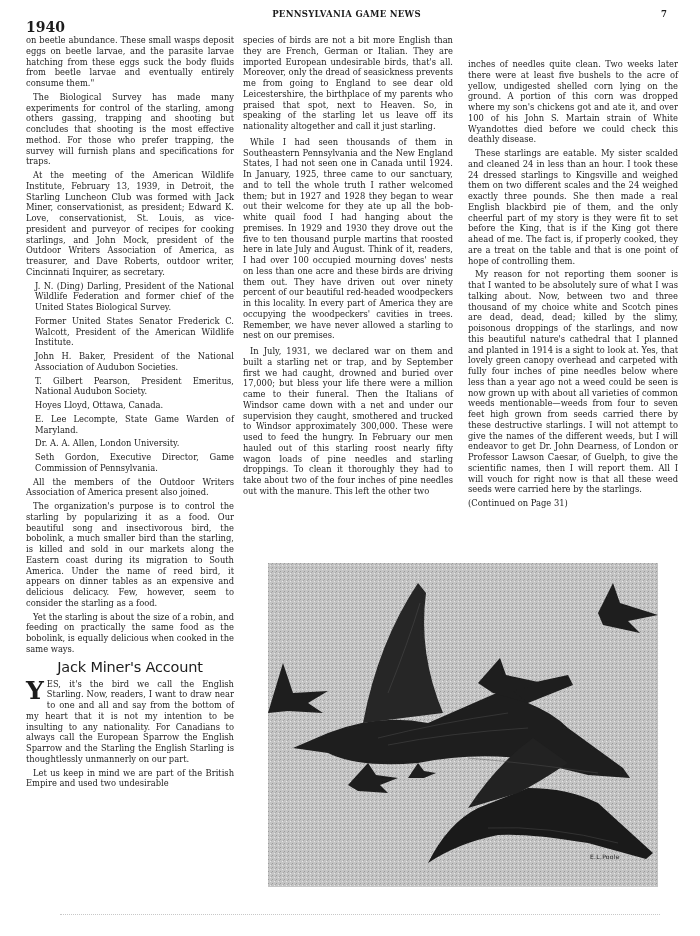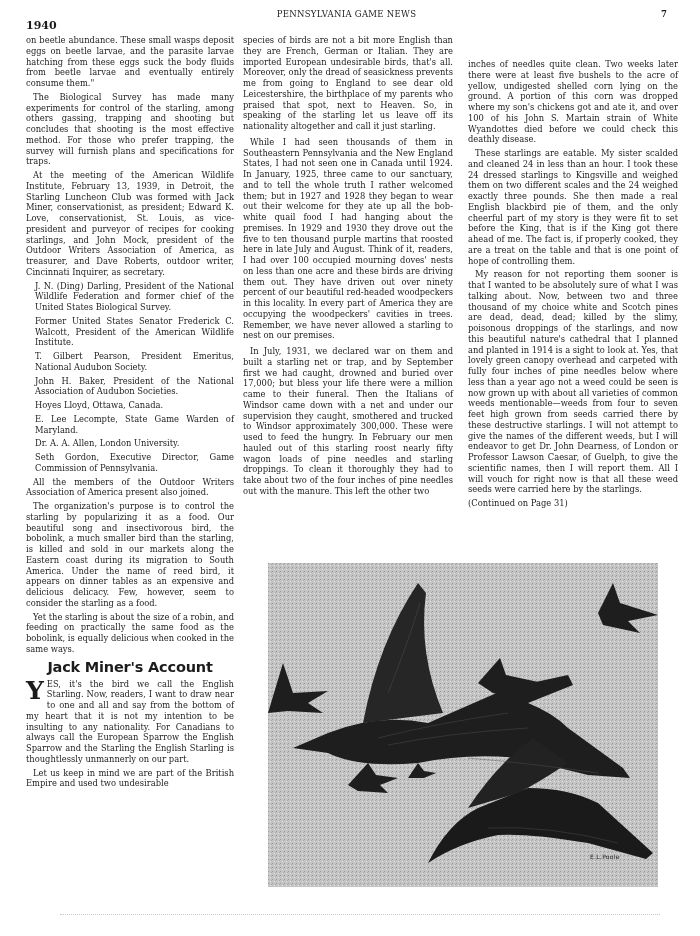--- a/index.html
+++ b/index.html
@@ -1,36 +1,36 @@
 <!DOCTYPE html>
 <html><head>
 <meta charset="utf-8">
 <style>
   html, body { margin: 0; padding: 0; }
   body {
     width: 700px; height: 936px; position: relative; overflow: hidden;
     background: #ffffff; color: #1c1c1c;
     font-family: "DejaVu Serif", "Liberation Serif", serif;
   }
-  .header-year { position: absolute; left: 26px; top: 19px; font-size: 11px; font-weight: bold; }
-  .header-title { position: absolute; left: 0; width: 693px; top: 9px; text-align: center; font-size: 8.5px; letter-spacing: 0.3px; }
+  .header-year { position: absolute; left: 26px; top: 19px; font-size: 14px; font-weight: bold; }
+  .header-title { position: absolute; left: 0; width: 693px; top: 9px; text-align: center; font-size: 8.5px; letter-spacing: 0.3px; font-weight: bold; }
   .header-page { position: absolute; left: 661px; top: 9px; font-size: 8.5px; font-weight: bold; }
 
   .col { position: absolute; font-size: 8.35px; line-height: 10.75px; text-align: justify; }
   .col p { margin: 0 0 3px 0; text-indent: 7px; }
   .col p.noindent { text-indent: 0; }
   .col p.list { padding-left: 9px; text-indent: 0; margin-bottom: 3px; }
 
   .col-left { left: 26px; top: 35px; width: 208px; }
   .col-mid { left: 243px; top: 35px; width: 210px; }
   .col-right { left: 468px; top: 35px; width: 210px; margin-top: 24px; }
 
   .article-heading {
     font-family: "DejaVu Sans", "Liberation Sans", sans-serif;
-    font-size: 14.5px; font-weight: bold; text-align: center;
+    font-size: 14.5px; font-weight: normal; text-align: center;
     margin: 4px 0 3px 0; letter-spacing: -0.2px; line-height: 17px;
   }
   .dropcap {
     float: left; font-size: 25px; line-height: 21px; font-weight: bold;
     margin: 1px 3px 0 0; font-family: "DejaVu Serif", serif;
   }
   .continued { text-align: left; margin-top: 6px; text-indent: 0 !important; }
 
   .illustration {
     position: absolute; left: 268px; top: 563px; width: 390px; height: 324px;
@@ -55,22 +55,22 @@
   <span class="header-page">7</span>
 </div>
 
 <div class="col col-left">
   <p class="noindent">on beetle abundance. These small wasps deposit eggs on beetle larvae, and the parasite larvae hatching from these eggs suck the body fluids from beetle larvae and eventually entirely consume them."</p>
   <p>The Biological Survey has made many experiments for control of the starling, among others gassing, trapping and shooting but concludes that shooting is the most effective method. For those who prefer trapping, the survey will furnish plans and specifications for traps.</p>
   <p>At the meeting of the American Wildlife Institute, February 13, 1939, in Detroit, the Starling Luncheon Club was formed with Jack Miner, conservationist, as president; Edward K. Love, conservationist, St. Louis, as vice-president and purveyor of recipes for cooking starlings, and John Mock, president of the Outdoor Writers Association of America, as treasurer, and Dave Roberts, outdoor writer, Cincinnati Inquirer, as secretary.</p>
   <div>
     <p class="list">J. N. (Ding) Darling, President of the National Wildlife Federation and former chief of the United States Biological Survey.</p>
     <p class="list">Former United States Senator Frederick C. Walcott, President of the American Wildlife Institute.</p>
+    <p class="list">John H. Baker, President of the National Association of Audubon Societies.</p>
     <p class="list">T. Gilbert Pearson, President Emeritus, National Audubon Society.</p>
-    <p class="list">John H. Baker, President of the National Association of Audubon Societies.</p>
     <p class="list">Hoyes Lloyd, Ottawa, Canada.</p>
     <p class="list">E. Lee Lecompte, State Game Warden of Maryland.</p>
     <p class="list">Dr. A. A. Allen, London University.</p>
     <p class="list">Seth Gordon, Executive Director, Game Commission of Pennsylvania.</p>
   </div>
   <p>All the members of the Outdoor Writers Association of America present also joined.</p>
   <p>The organization's purpose is to control the starling by popularizing it as a food. Our beautiful song and insectivorous bird, the bobolink, a much smaller bird than the starling, is killed and sold in our markets along the Eastern coast during its migration to South America. Under the name of reed bird, it appears on dinner tables as an expensive and delicious delicacy. Few, however, seem to consider the starling as a food.</p>
   <p>Yet the starling is about the size of a robin, and feeding on practically the same food as the bobolink, is equally delicious when cooked in the same ways.</p>
   <div class="article-heading">Jack Miner's Account</div>
   <p class="noindent"><span class="dropcap">Y</span><span>ES, it's the bird we call the English Starling. Now, readers, I want to draw near to one and all and say from the bottom of my heart that it is not my intention to be insulting to any nationality. For Canadians to always call the European Sparrow the English Sparrow and the Starling the English Starling is thoughtlessly unmannerly on our part.</span></p>

